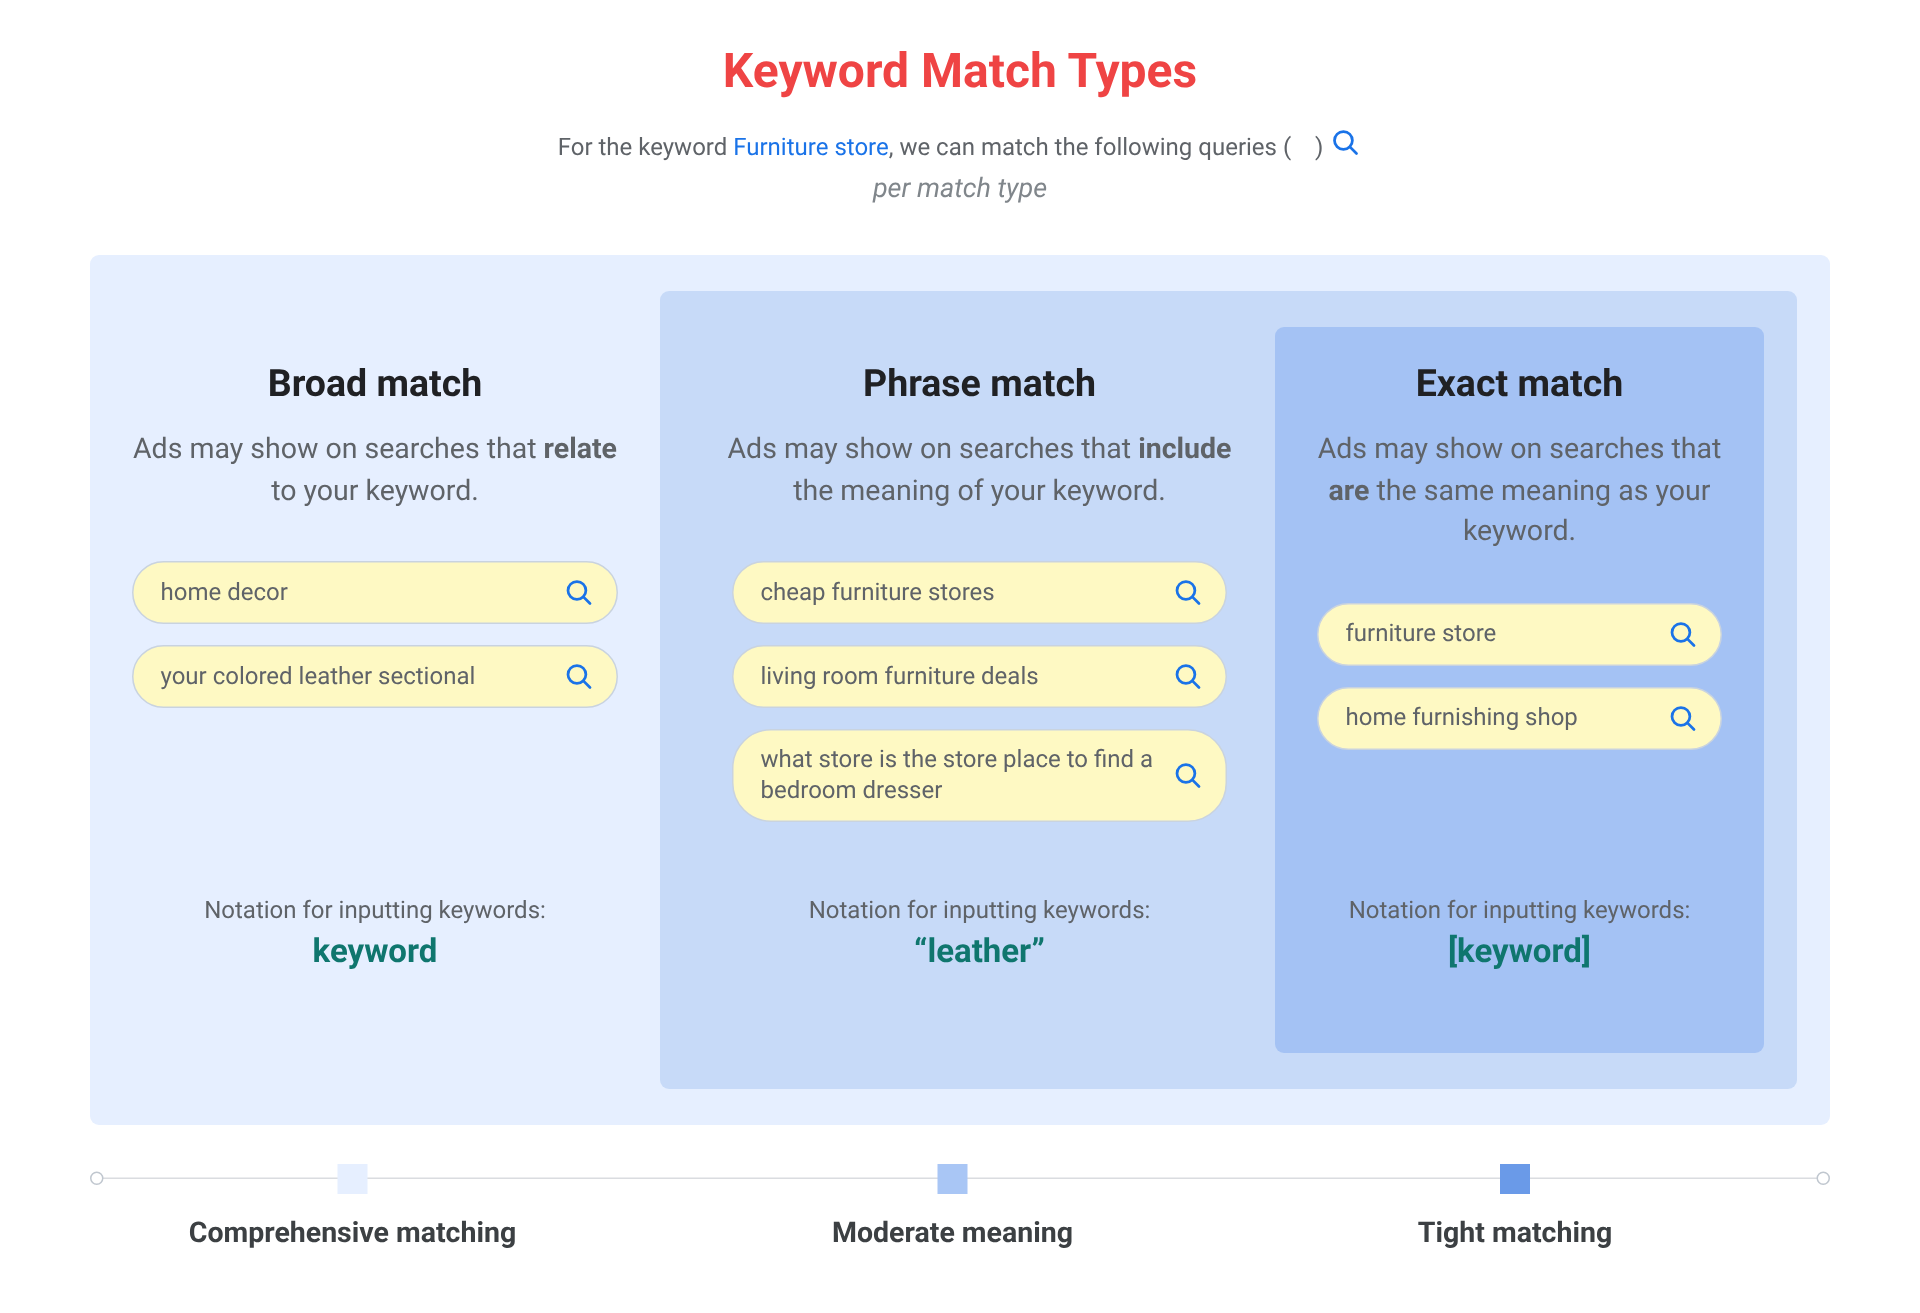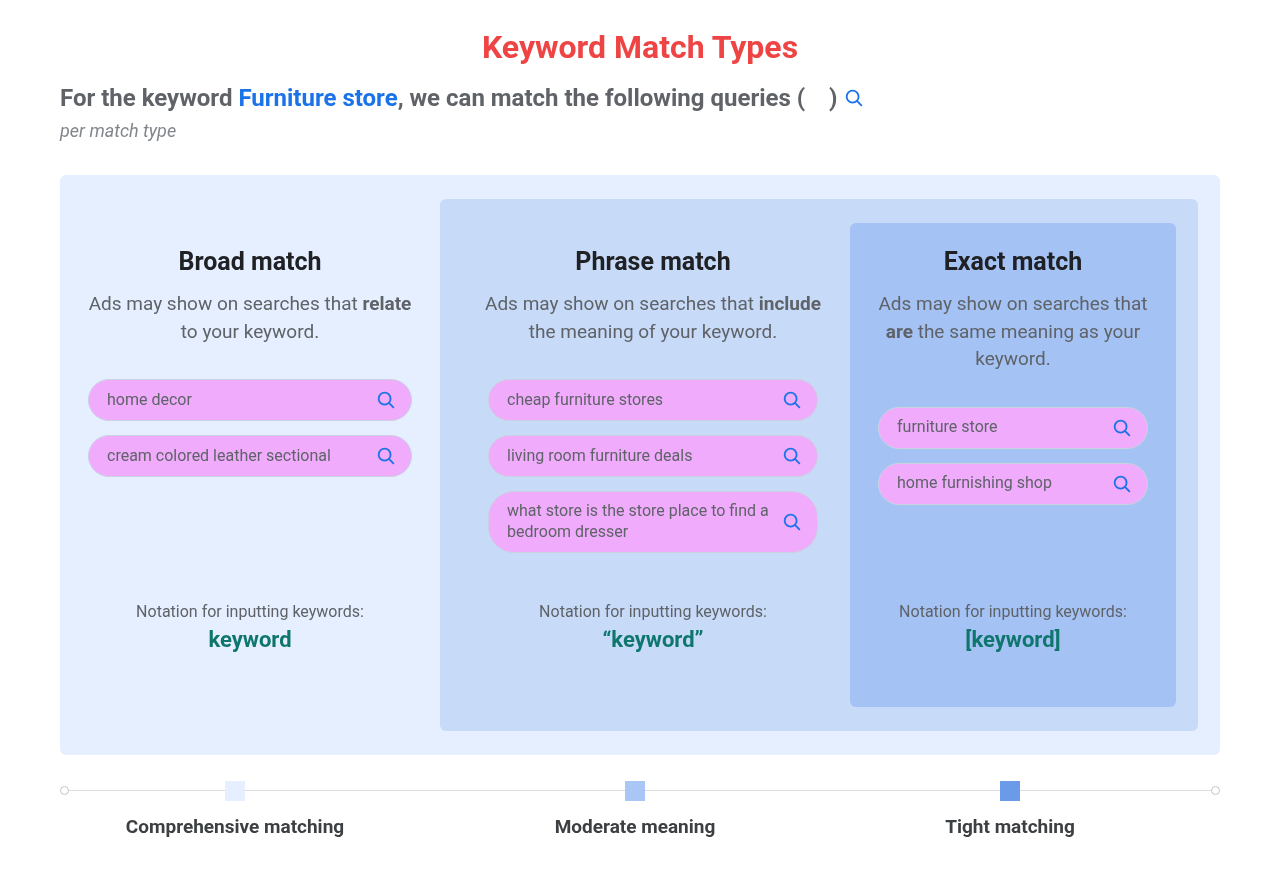--- a/index.html
+++ b/index.html
@@ -15,33 +15,34 @@
     padding: 28px 60px 0 60px;
   }
   .title {
     text-align: center;
     font-size: 32px;
     font-weight: 700;
     color: #ef4444;
     margin-bottom: 18px;
   }
   .subtitle {
-    text-align: left;
-    font-size: 24px;
+    text-align: center;
+    font-size: 16px;
     color: #5f6368;
-    font-weight: 700;
+    font-weight: 400;
     margin-bottom: 8px;
   }
   .subtitle .kw {
     color: #1a73e8;
   }
   .subtitle .paren-icon svg {
     vertical-align: -3px;
   }
   .subtitle2 {
+    text-align: center;
     font-style: italic;
     color: #80868b;
     font-size: 18px;
     margin-bottom: 34px;
   }
   .board {
     position: relative;
     width: 1160px;
     height: 580px;
     margin: 0 auto;
@@ -80,21 +81,21 @@
     font-size: 19px;
     line-height: 1.45;
     color: #5f6368;
     margin-bottom: 34px;
   }
   .desc strong { font-weight: 700; }
   .pills { display: flex; flex-direction: column; gap: 14px; align-items: center; }
   .pill {
     width: 100%;
     max-width: 330px;
-    background: #f0abfc;
+    background: #fef9c3;
     border: 1px solid #c9d3df;
     border-radius: 26px;
     display: flex;
     align-items: center;
     justify-content: space-between;
     padding: 9px 14px 9px 18px;
     text-align: left;
     gap: 10px;
   }
   .pill .txt {
@@ -200,21 +201,21 @@
         <div class="pill">
           <span class="txt">home decor</span>
           <span class="mag">
               <svg width="22" height="22" viewBox="0 0 24 24" fill="none" stroke="#1a73e8" stroke-width="2" stroke-linecap="round">
                 <circle cx="10.5" cy="10.5" r="6.5"></circle>
                 <line x1="20" y1="20" x2="15.2" y2="15.2"></line>
               </svg>
             </span>
         </div>
         <div class="pill">
-          <span class="txt">cream colored leather sectional</span>
+          <span class="txt">your colored leather sectional</span>
           <span class="mag">
               <svg width="22" height="22" viewBox="0 0 24 24" fill="none" stroke="#1a73e8" stroke-width="2" stroke-linecap="round">
                 <circle cx="10.5" cy="10.5" r="6.5"></circle>
                 <line x1="20" y1="20" x2="15.2" y2="15.2"></line>
               </svg>
             </span>
         </div>
       </div>
       <div class="notation-wrap">
         <div class="notation-label">Notation for inputting keywords:</div>
@@ -251,21 +252,21 @@
           <span class="mag">
               <svg width="22" height="22" viewBox="0 0 24 24" fill="none" stroke="#1a73e8" stroke-width="2" stroke-linecap="round">
                 <circle cx="10.5" cy="10.5" r="6.5"></circle>
                 <line x1="20" y1="20" x2="15.2" y2="15.2"></line>
               </svg>
             </span>
         </div>
       </div>
       <div class="notation-wrap">
         <div class="notation-label">Notation for inputting keywords:</div>
-        <div class="notation-value">“keyword”</div>
+        <div class="notation-value">“leather”</div>
       </div>
     </div>
 
     <div class="col col-exact">
       <h2>Exact match</h2>
       <p class="desc">
         <span>Ads may show on searches that </span><strong>are</strong><span> the same meaning as your keyword.</span>
       </p>
       <div class="pills">
         <div class="pill">

